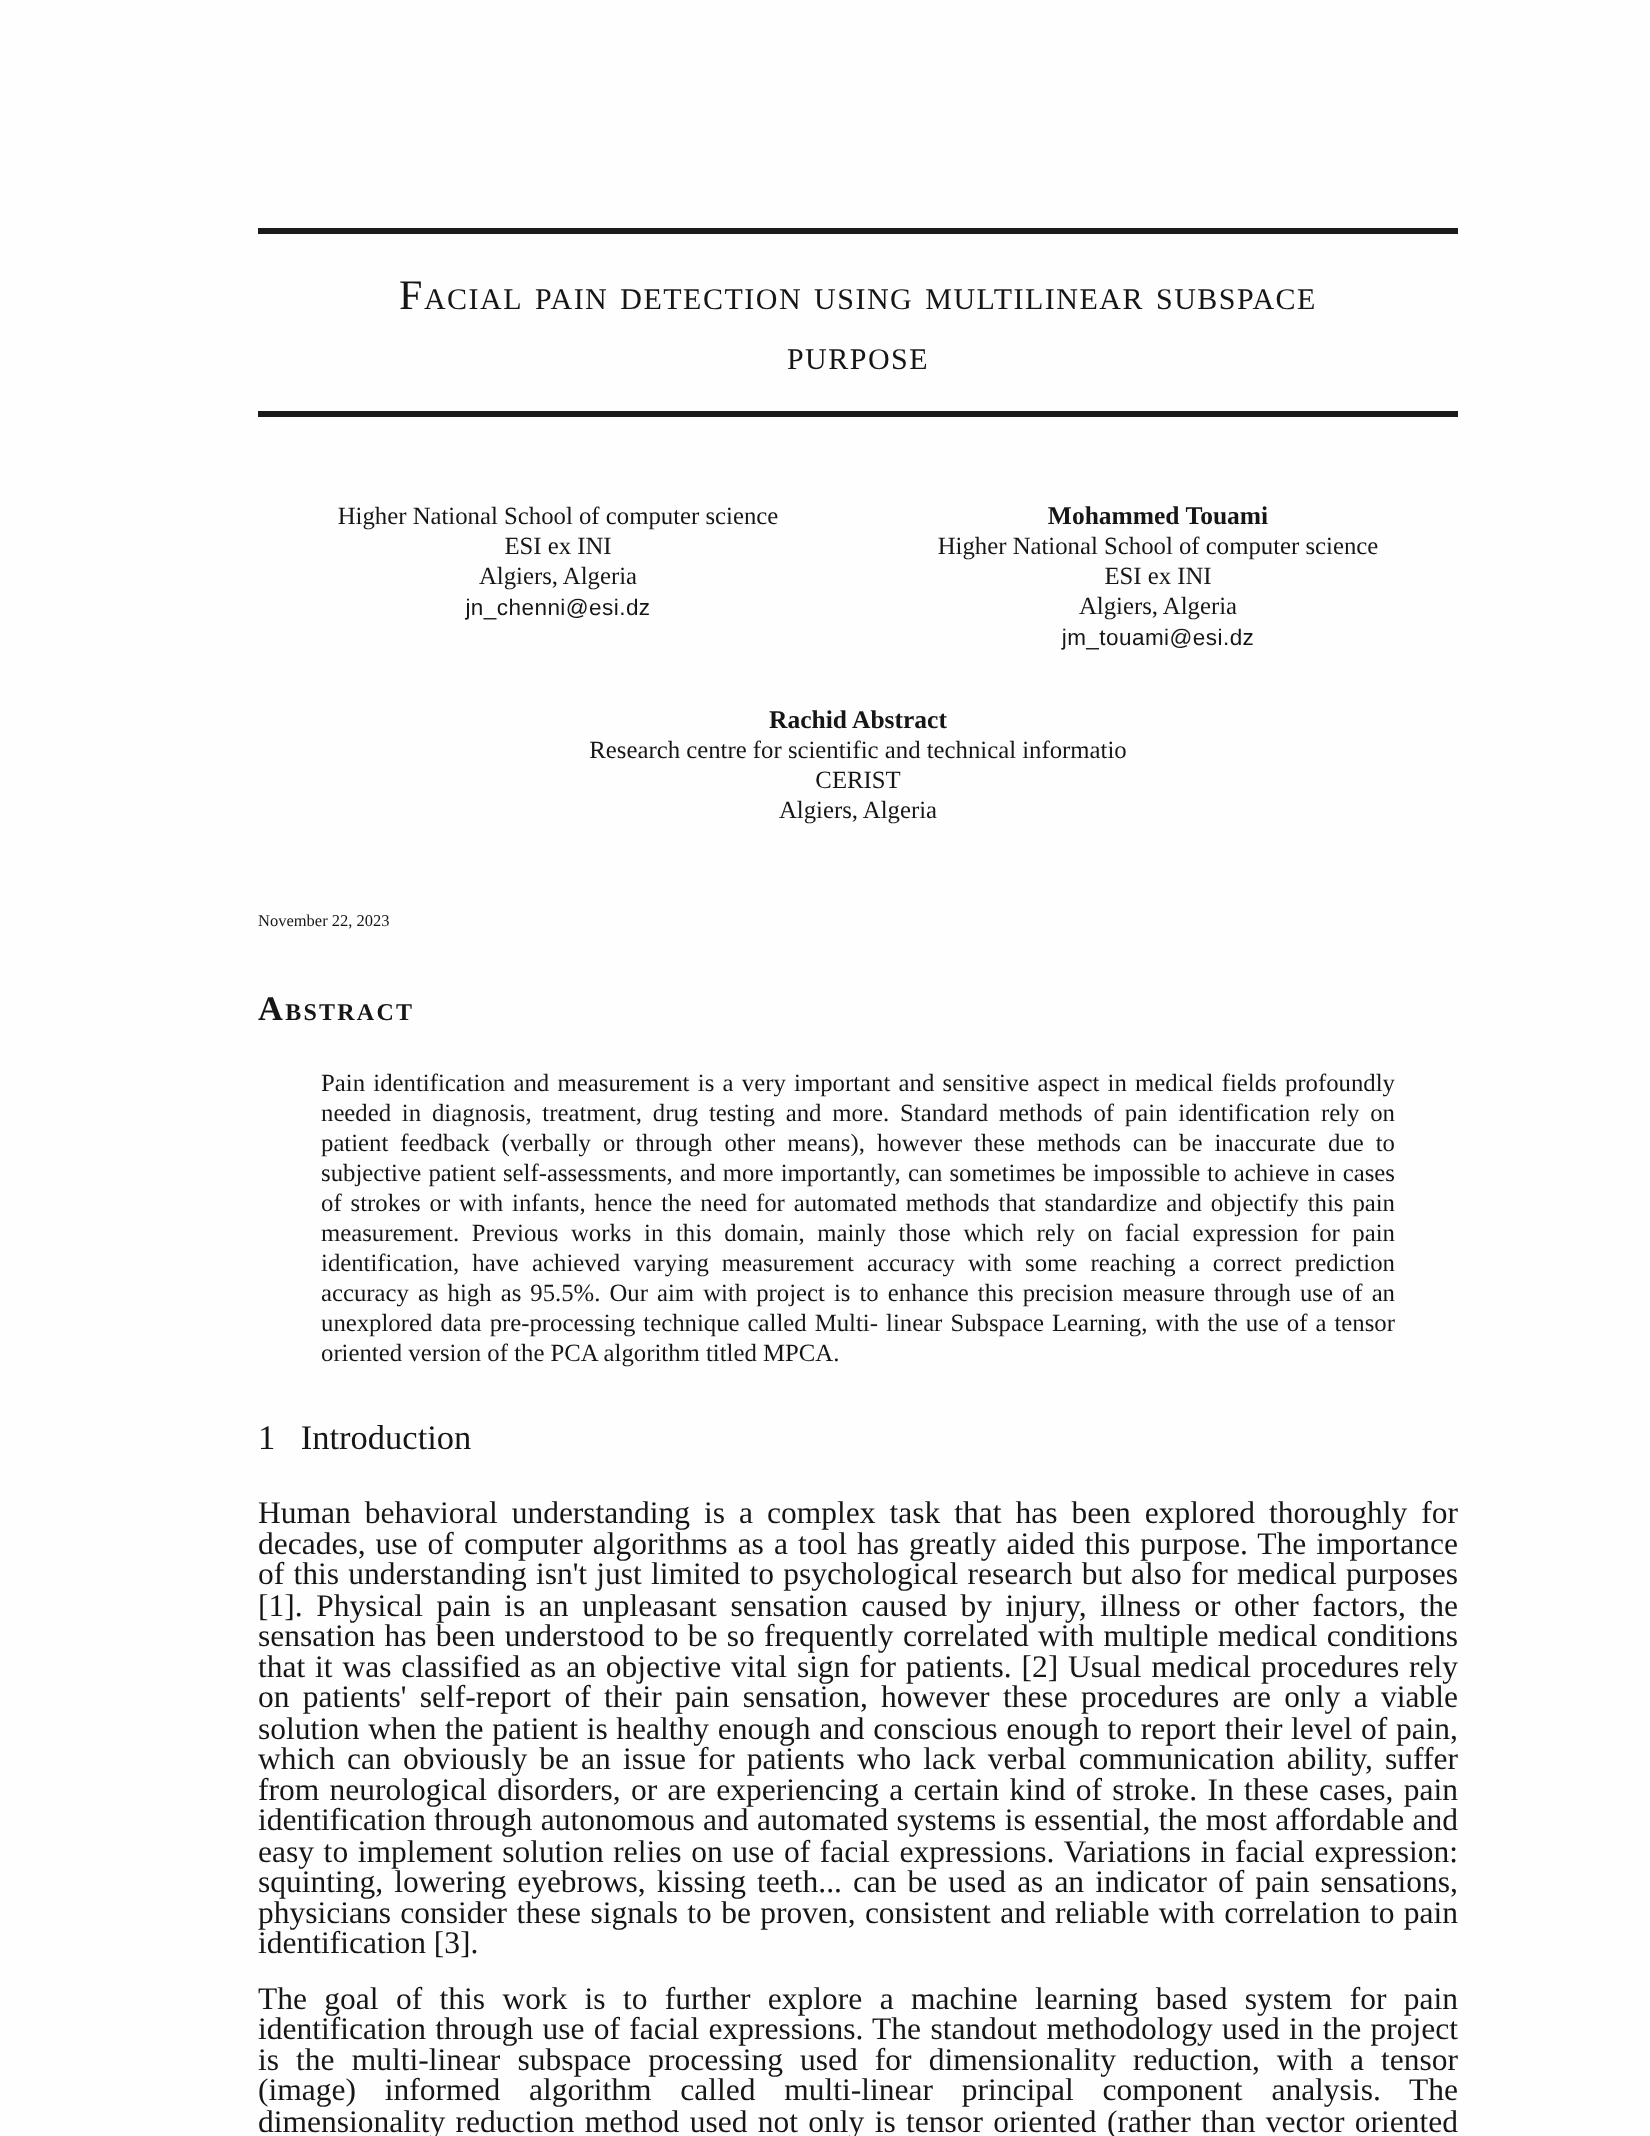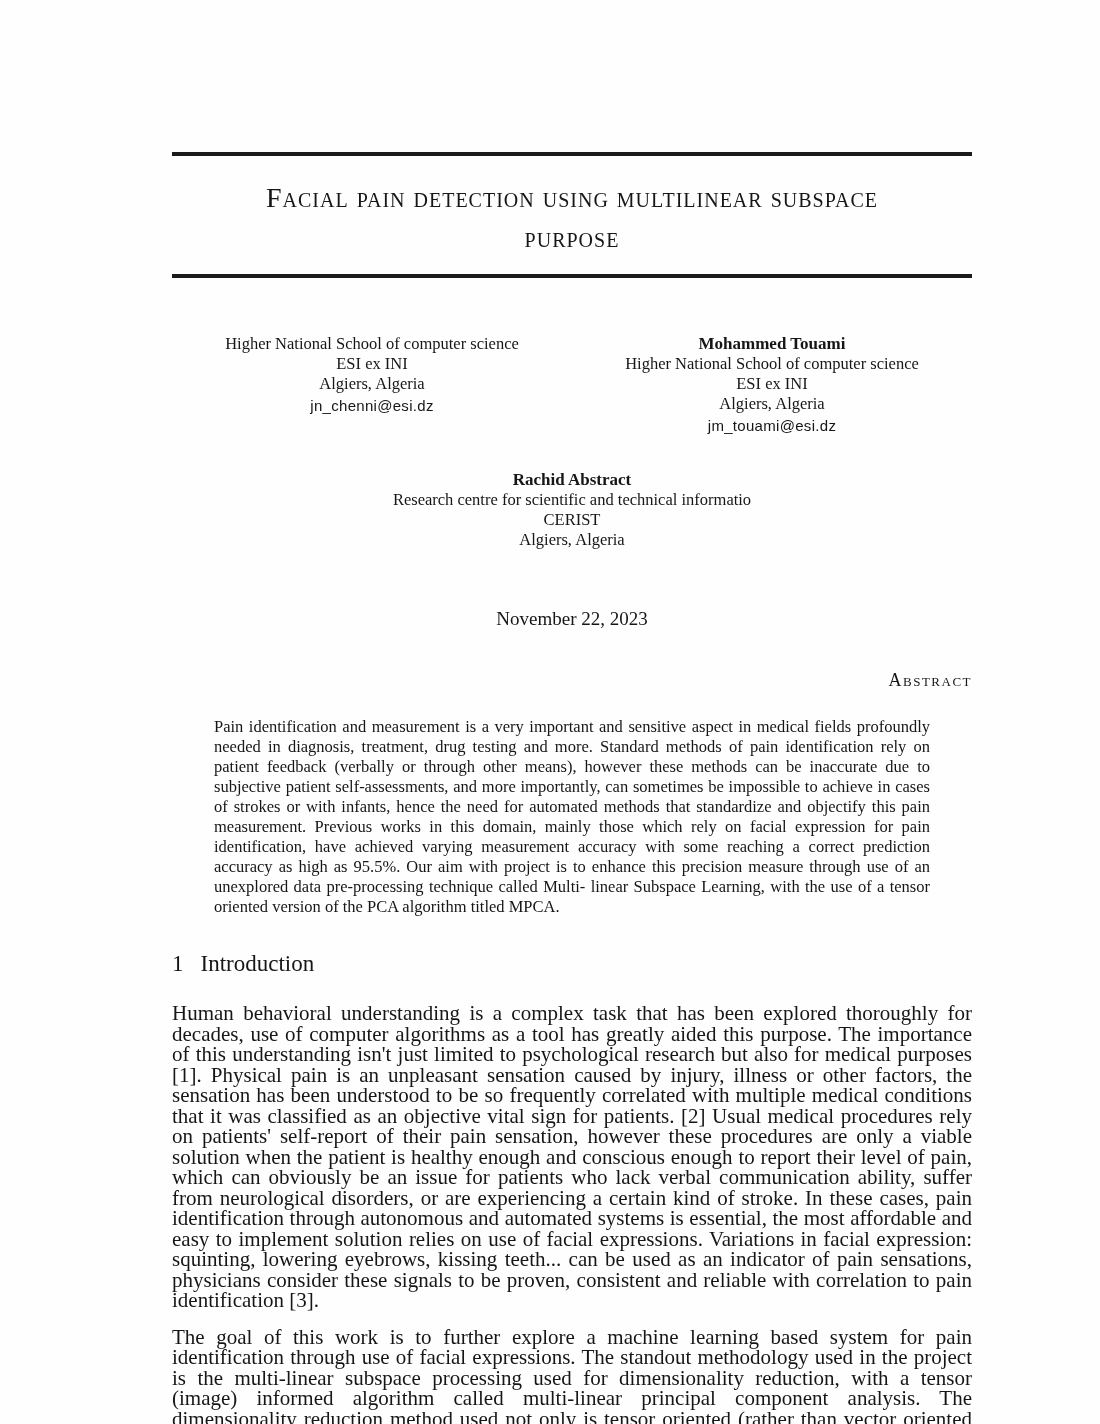--- a/index.html
+++ b/index.html
@@ -52,29 +52,28 @@
     font-weight: 700;
     font-size: 17px;
   }
   .author-email {
     font-family: Liberation Sans, sans-serif;
     font-size: 15px;
     letter-spacing: 0.3px;
     padding-top: 2px;
   }
   .paper-date {
-    text-align: center;
-    font-size: 19px;
+    font-size: 11px;
     margin-top: 58px;
   }
   .abstract-heading {
-    text-align: right;
+    text-align: left;
     font-variant: small-caps;
-    font-weight: 400;
-    font-size: 18px;
+    font-weight: 700;
+    font-size: 23px;
     letter-spacing: 1.5px;
     margin-top: 40px;
   }
   .abstract-text {
     width: 716px;
     margin: 26px auto 0 auto;
     font-size: 16.5px;
     line-height: 20px;
     text-align: justify;
   }

